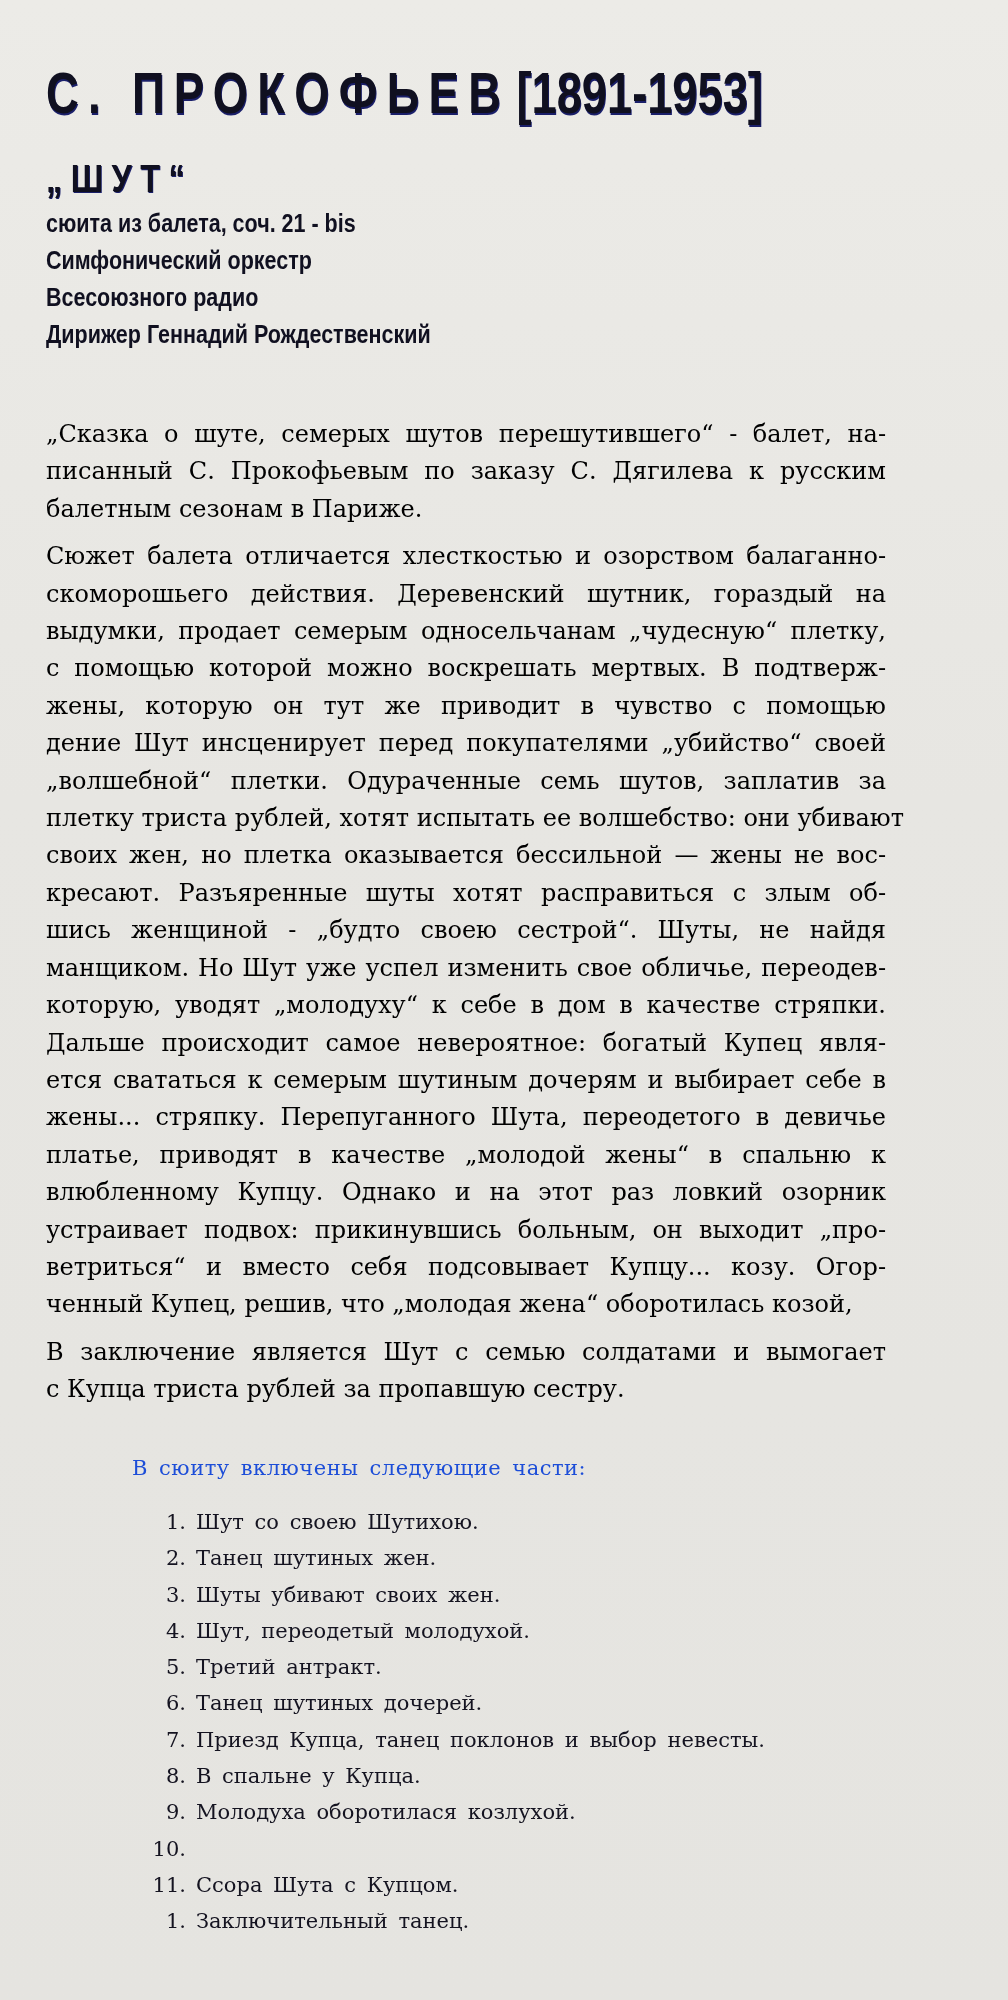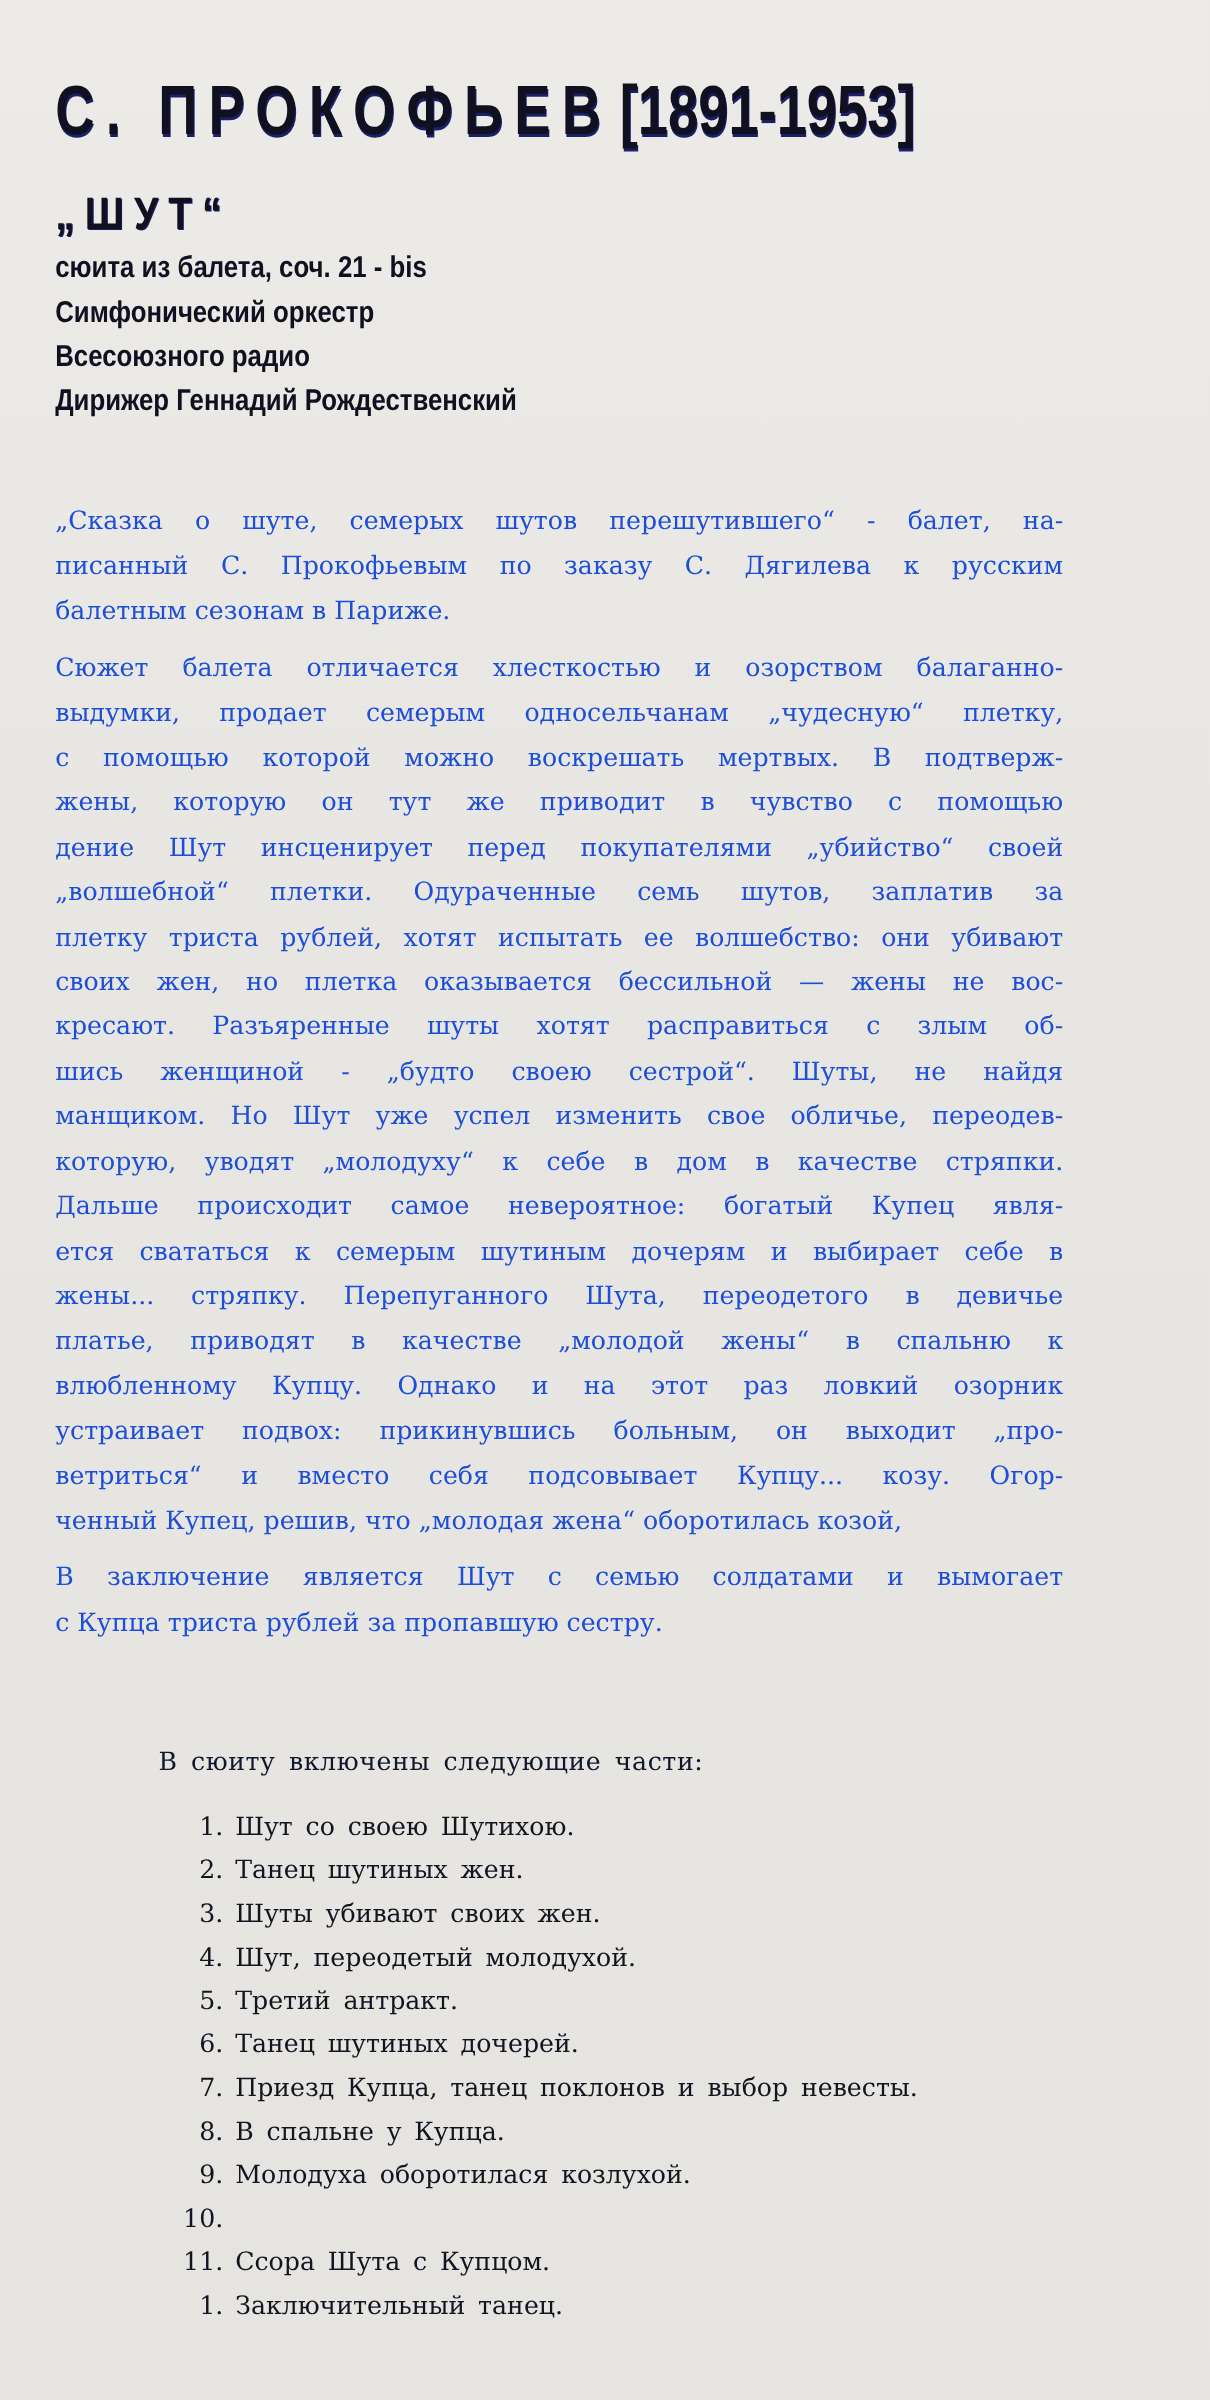--- a/index.html
+++ b/index.html
@@ -68,23 +68,23 @@
       transform-origin: left top;
       white-space: nowrap;
     }
     .credits div { height: 37px; }
     .body-text {
       position: absolute;
       left: 46px;
       top: 416px;
       width: 840px;
       font-family: "DejaVu Serif", serif;
-      font-size: 21px;
+      font-size: 24px;
       line-height: 37.4px;
-      color: #1d4ed8;
+      color: #000000;
       text-align: justify;
     }
     .body-text p {
       margin: 0 0 10px 0;
       text-align: justify;
       text-align-last: left;
     }
     .body-text p .ln {
       display: block;
       text-align: justify;
@@ -94,21 +94,21 @@
     }
     .body-text p .ln.last {
       text-align-last: left;
     }
     .suite-heading {
       position: absolute;
       left: 132px;
       top: 1456px;
       font-family: "DejaVu Serif", serif;
       font-size: 21px;
-      color: #0f172a;
+      color: #1d4ed8;
       letter-spacing: 0.5px;
       word-spacing: 4px;
     }
     .suite-list {
       position: absolute;
       left: 140px;
       top: 1504px;
       margin: 0;
       padding: 0;
       list-style: none;
@@ -150,20 +150,21 @@
   </div>
 
   <div class="body-text">
     <p>
       <span class="ln">„Сказка о шуте, семерых шутов перешутившего“ - балет, на-</span>
       <span class="ln">писанный С. Прокофьевым по заказу С. Дягилева к русским</span>
       <span class="ln last">балетным сезонам в Париже.</span>
     </p>
     <p>
       <span class="ln">Сюжет балета отличается хлесткостью и озорством балаганно-</span>
+      <span class="ln">скоморошьего действия. Деревенский шутник, гораздый на</span>
       <span class="ln">выдумки, продает семерым односельчанам „чудесную“ плетку,</span>
       <span class="ln">с помощью которой можно воскрешать мертвых. В подтверж-</span>
       <span class="ln">жены, которую он тут же приводит в чувство с помощью</span>
       <span class="ln">дение Шут инсценирует перед покупателями „убийство“ своей</span>
       <span class="ln">„волшебной“ плетки. Одураченные семь шутов, заплатив за</span>
       <span class="ln">плетку триста рублей, хотят испытать ее волшебство: они убивают</span>
       <span class="ln">своих жен, но плетка оказывается бессильной — жены не вос-</span>
       <span class="ln">кресают. Разъяренные шуты хотят расправиться с злым об-</span>
       <span class="ln">шись женщиной - „будто своею сестрой“. Шуты, не найдя</span>
       <span class="ln">манщиком. Но Шут уже успел изменить свое обличье, переодев-</span>

